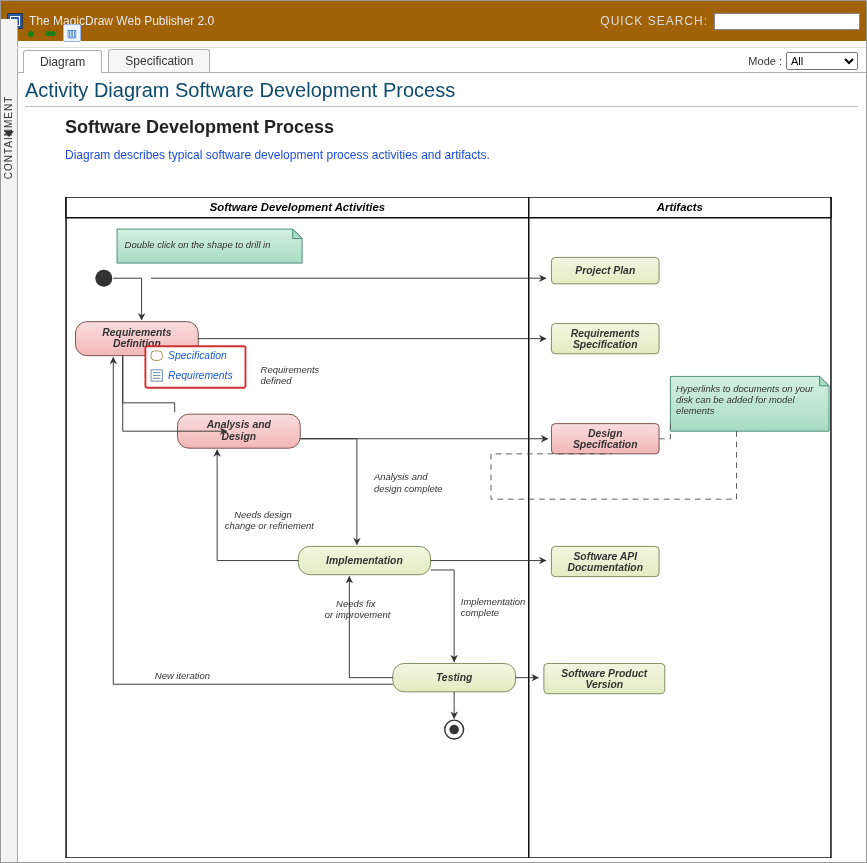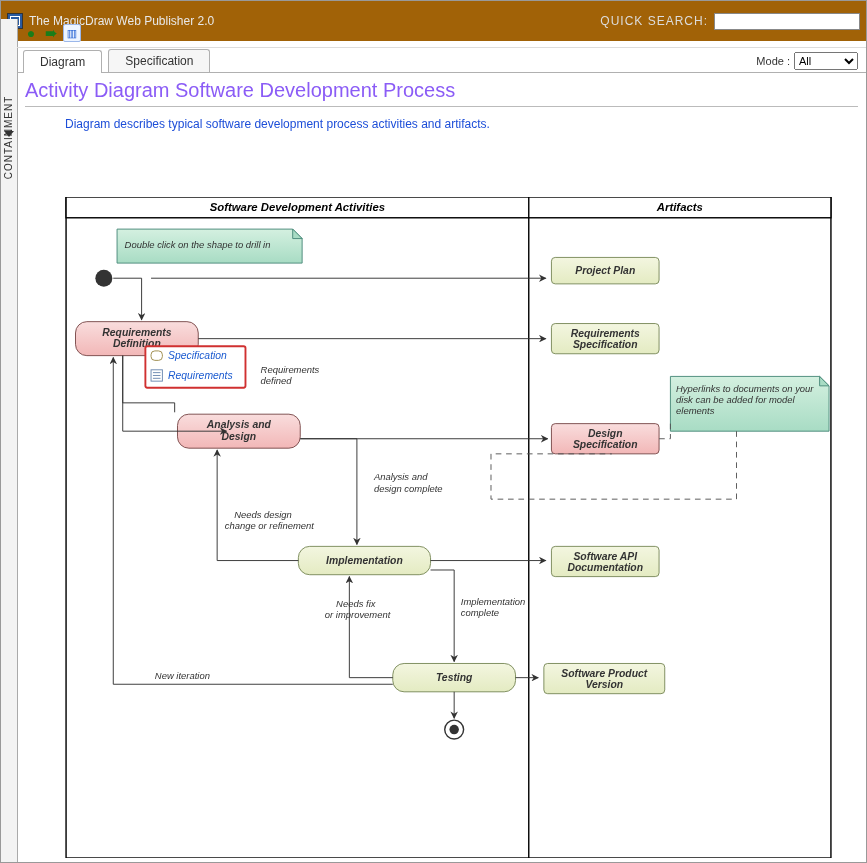--- a/index.html
+++ b/index.html
@@ -16,23 +16,23 @@
   .sidebar .vlabel span { transform:rotate(-90deg); white-space:nowrap; font-size:10px; letter-spacing:1px; color:#333;}
   .sidebar .tri { position:absolute; top:112px; left:3px; width:0; height:0; border-left:5px solid transparent; border-right:5px solid transparent; border-top:6px solid #333;}
   .toolbar { height:24px; display:flex; align-items:center; gap:4px; padding:2px 6px; border-bottom:1px solid #ddd;}
   .toolbar .ico { width:16px; height:16px; display:flex; align-items:center; justify-content:center; border-radius:2px;}
   .toolbar .ico.green { color:#1a7d1a; font-weight:bold; font-size:14px;}
   .toolbar .ico.blue { color:#1a5ad0; font-size:11px; border:1px solid #9bb7ea; background:#eef5ff;}
   .tabsrow { height:24px; display:flex; align-items:flex-end; padding:0 6px; position:relative; border-bottom:1px solid #b0b0b0;}
   .tab { padding:4px 16px; border:1px solid #b0b0b0; border-bottom:none; background:#f6f6f6; color:#333; margin-right:6px; font-size:12px; border-top-left-radius:3px; border-top-right-radius:3px;}
   .tab.active { background:#fff; position:relative; top:1px;}
   .tabsrow .mode { position:absolute; right:8px; bottom:2px; display:flex; align-items:center; gap:4px; font-size:11px; color:#333;}
-  .tabsrow select { width:64px; font-size:11px; height:18px;}
+  .tabsrow select { width:72px; font-size:11px; height:18px;}
   .page { position:absolute; top:48px; left:0; right:0; bottom:0; overflow:hidden; padding:0;}
-  h1.page-title { font-size:20px; font-weight:normal; margin:12px 8px 4px; color:#8b5cf6;}
+  h1.page-title { font-size:20px; font-weight:normal; margin:12px 8px 4px; color:#0c4a6e;}
   .hr { border-top:1px solid #bbb; margin:4px 8px 10px;}
   .inner-title { font-size:18px; font-weight:bold; margin:8px 8px 10px 48px;}
   .desc { font-size:12px; margin:0 8px 16px 48px; color:#1d4ed8;}
   .diagram-area { position:absolute; left:18px; right:4px; top:130px; bottom:4px;font-style:italic; }
   svg { width:100%; height:100%; }
   .activity { fill:url(#gradRed); stroke:#7a4a4a;}
   .activityG { fill:url(#gradGreen); stroke:#7a8a5a;}
   .artifact { fill:url(#gradGreen); stroke:#7a8a5a;}
   .artifactR { fill:url(#gradRed); stroke:#7a4a4a;}
   .note { fill:url(#gradTeal); stroke:#4a8a7a;}
@@ -77,20 +77,21 @@
       <div class="tab">Specification</div>
       <div class="mode">
         <span>Mode :</span>
         <select><option>All</option></select>
       </div>
     </div>
 
     <div class="page">
       <h1 class="page-title">Activity Diagram Software Development Process</h1>
       <div class="hr"></div>
+      <div class="inner-title">Software Development Process</div>
       <div class="desc">Diagram describes typical software development process activities and artifacts.</div>
 
       <div class="diagram-area">
         <svg viewBox="0 0 830 700">
           <defs>
             <linearGradient id="gradRed" x1="0" y1="0" x2="0" y2="1">
               <stop offset="0" stop-color="#f9dddd"></stop>
                 <stop offset="1" stop-color="#f2b7b7"></stop>
             </linearGradient>
             <linearGradient id="gradGreen" x1="0" y1="0" x2="0" y2="1">

